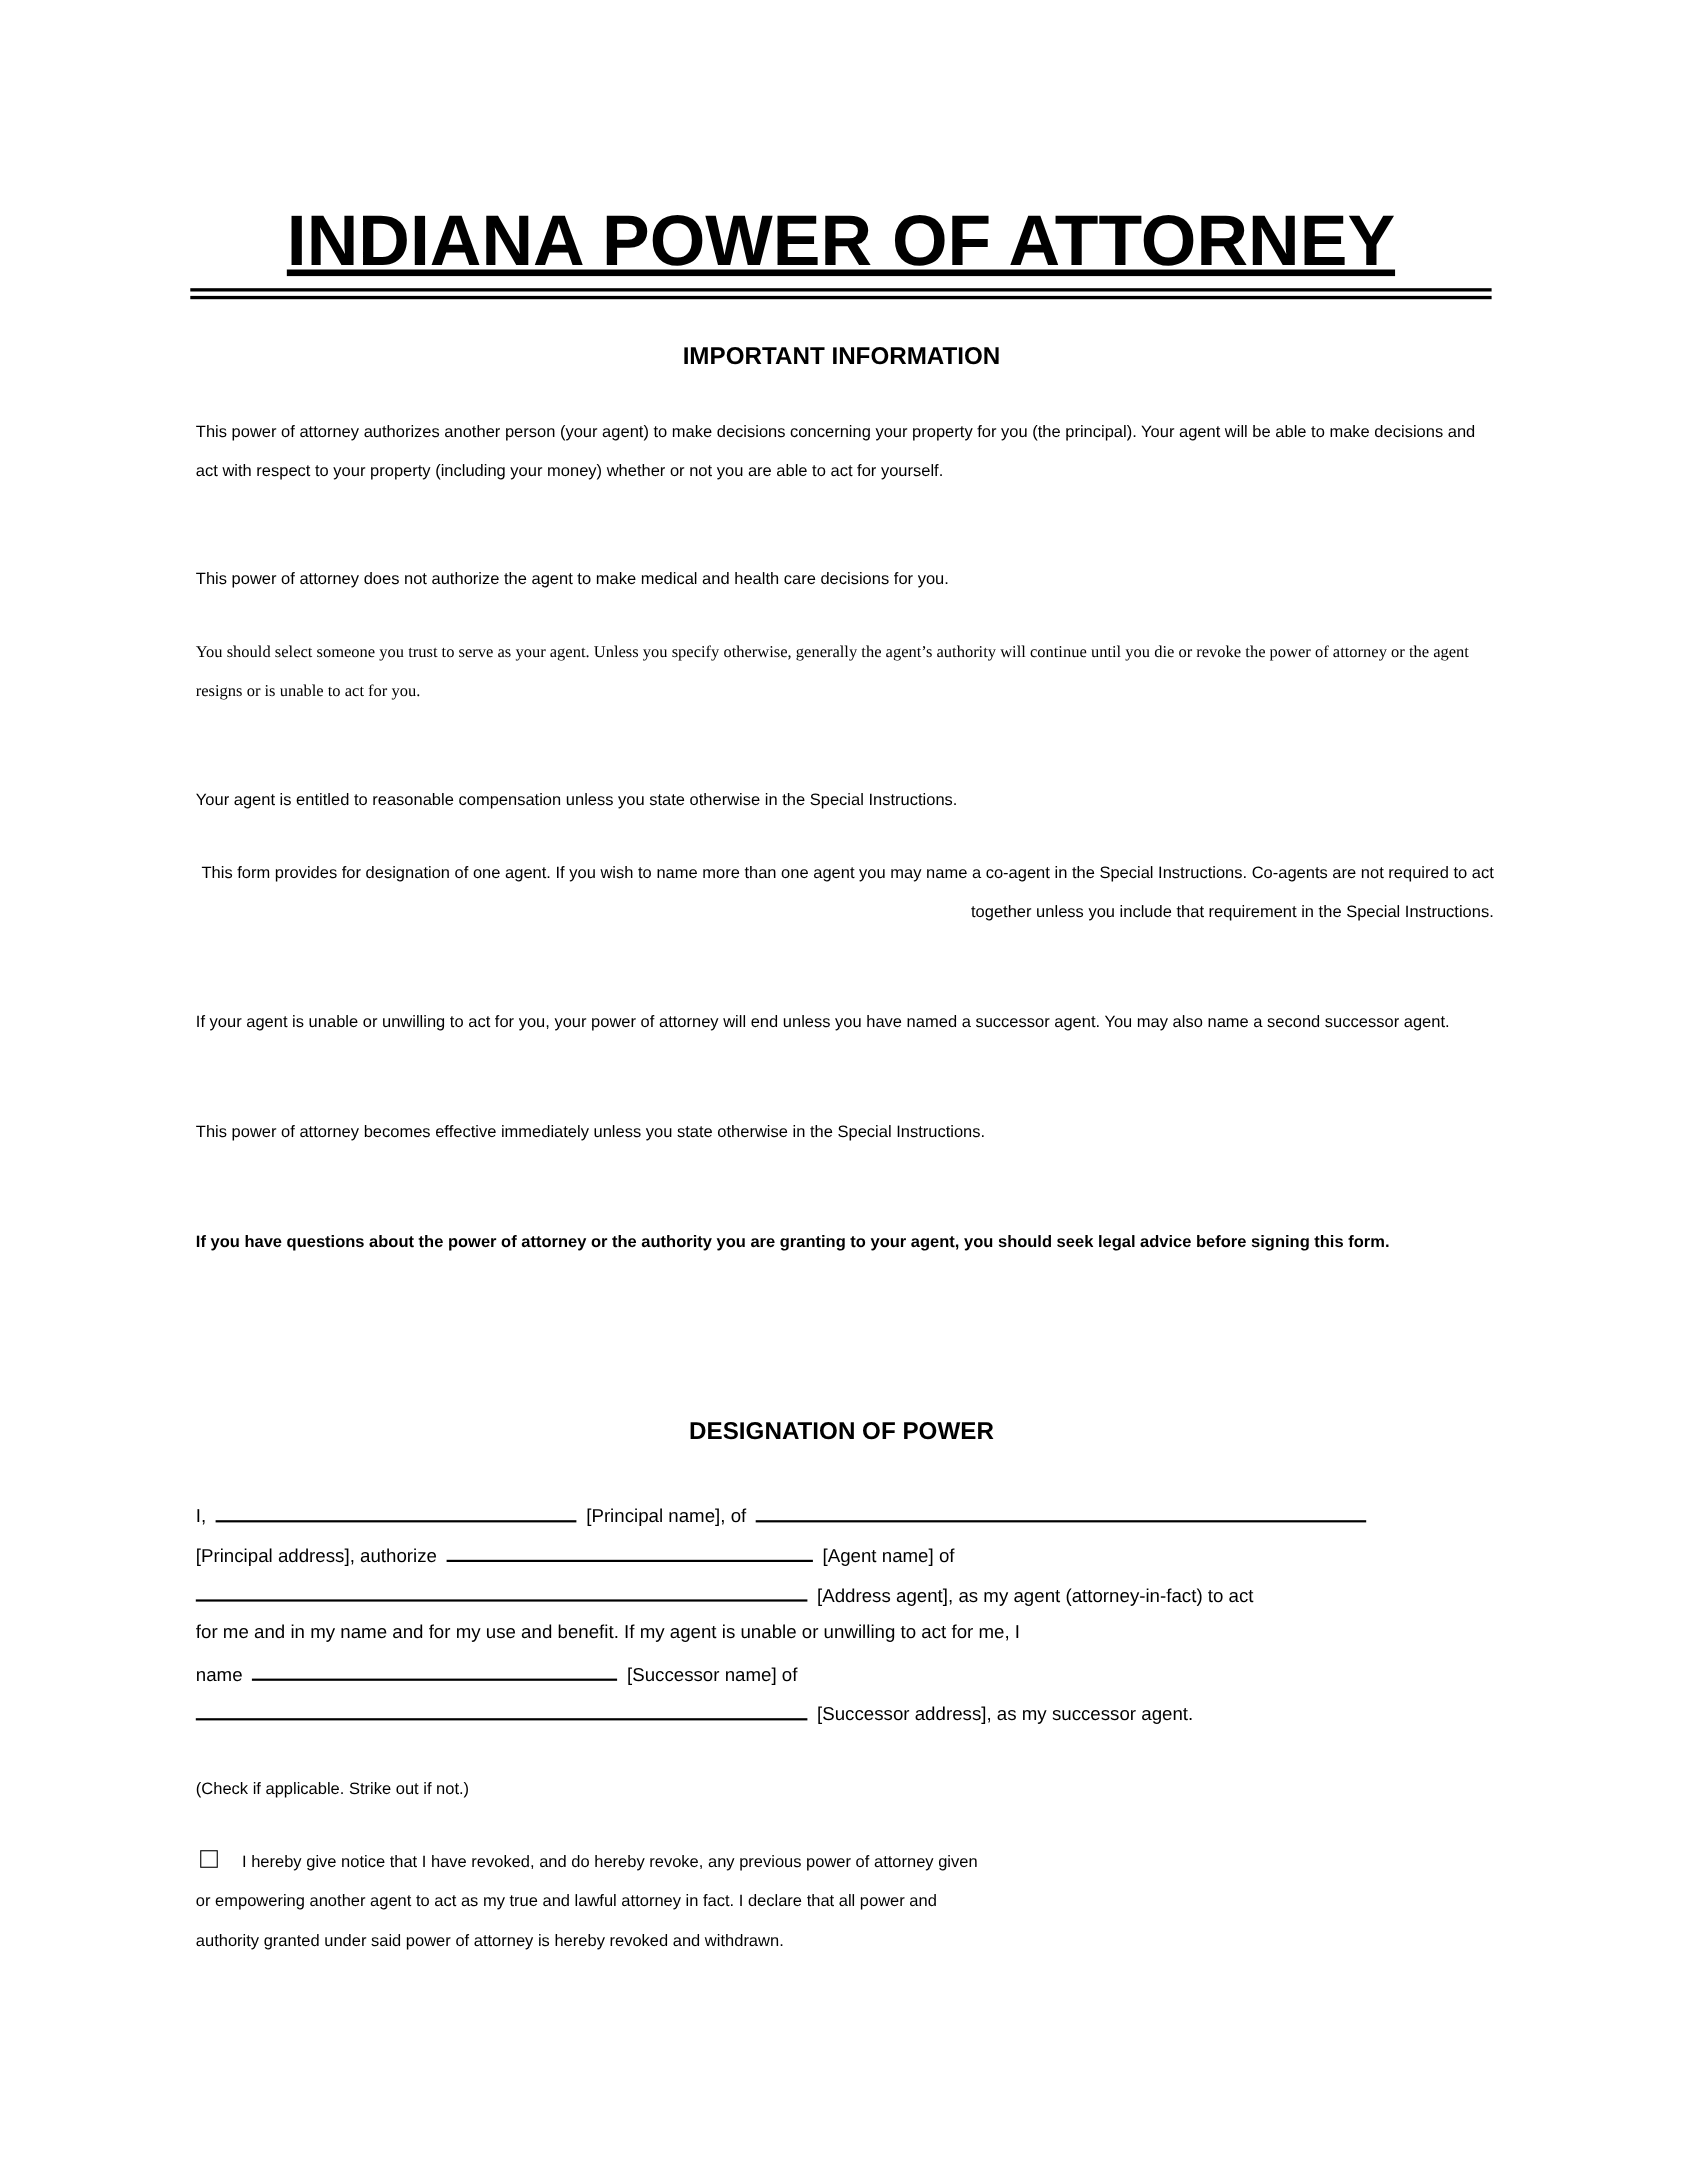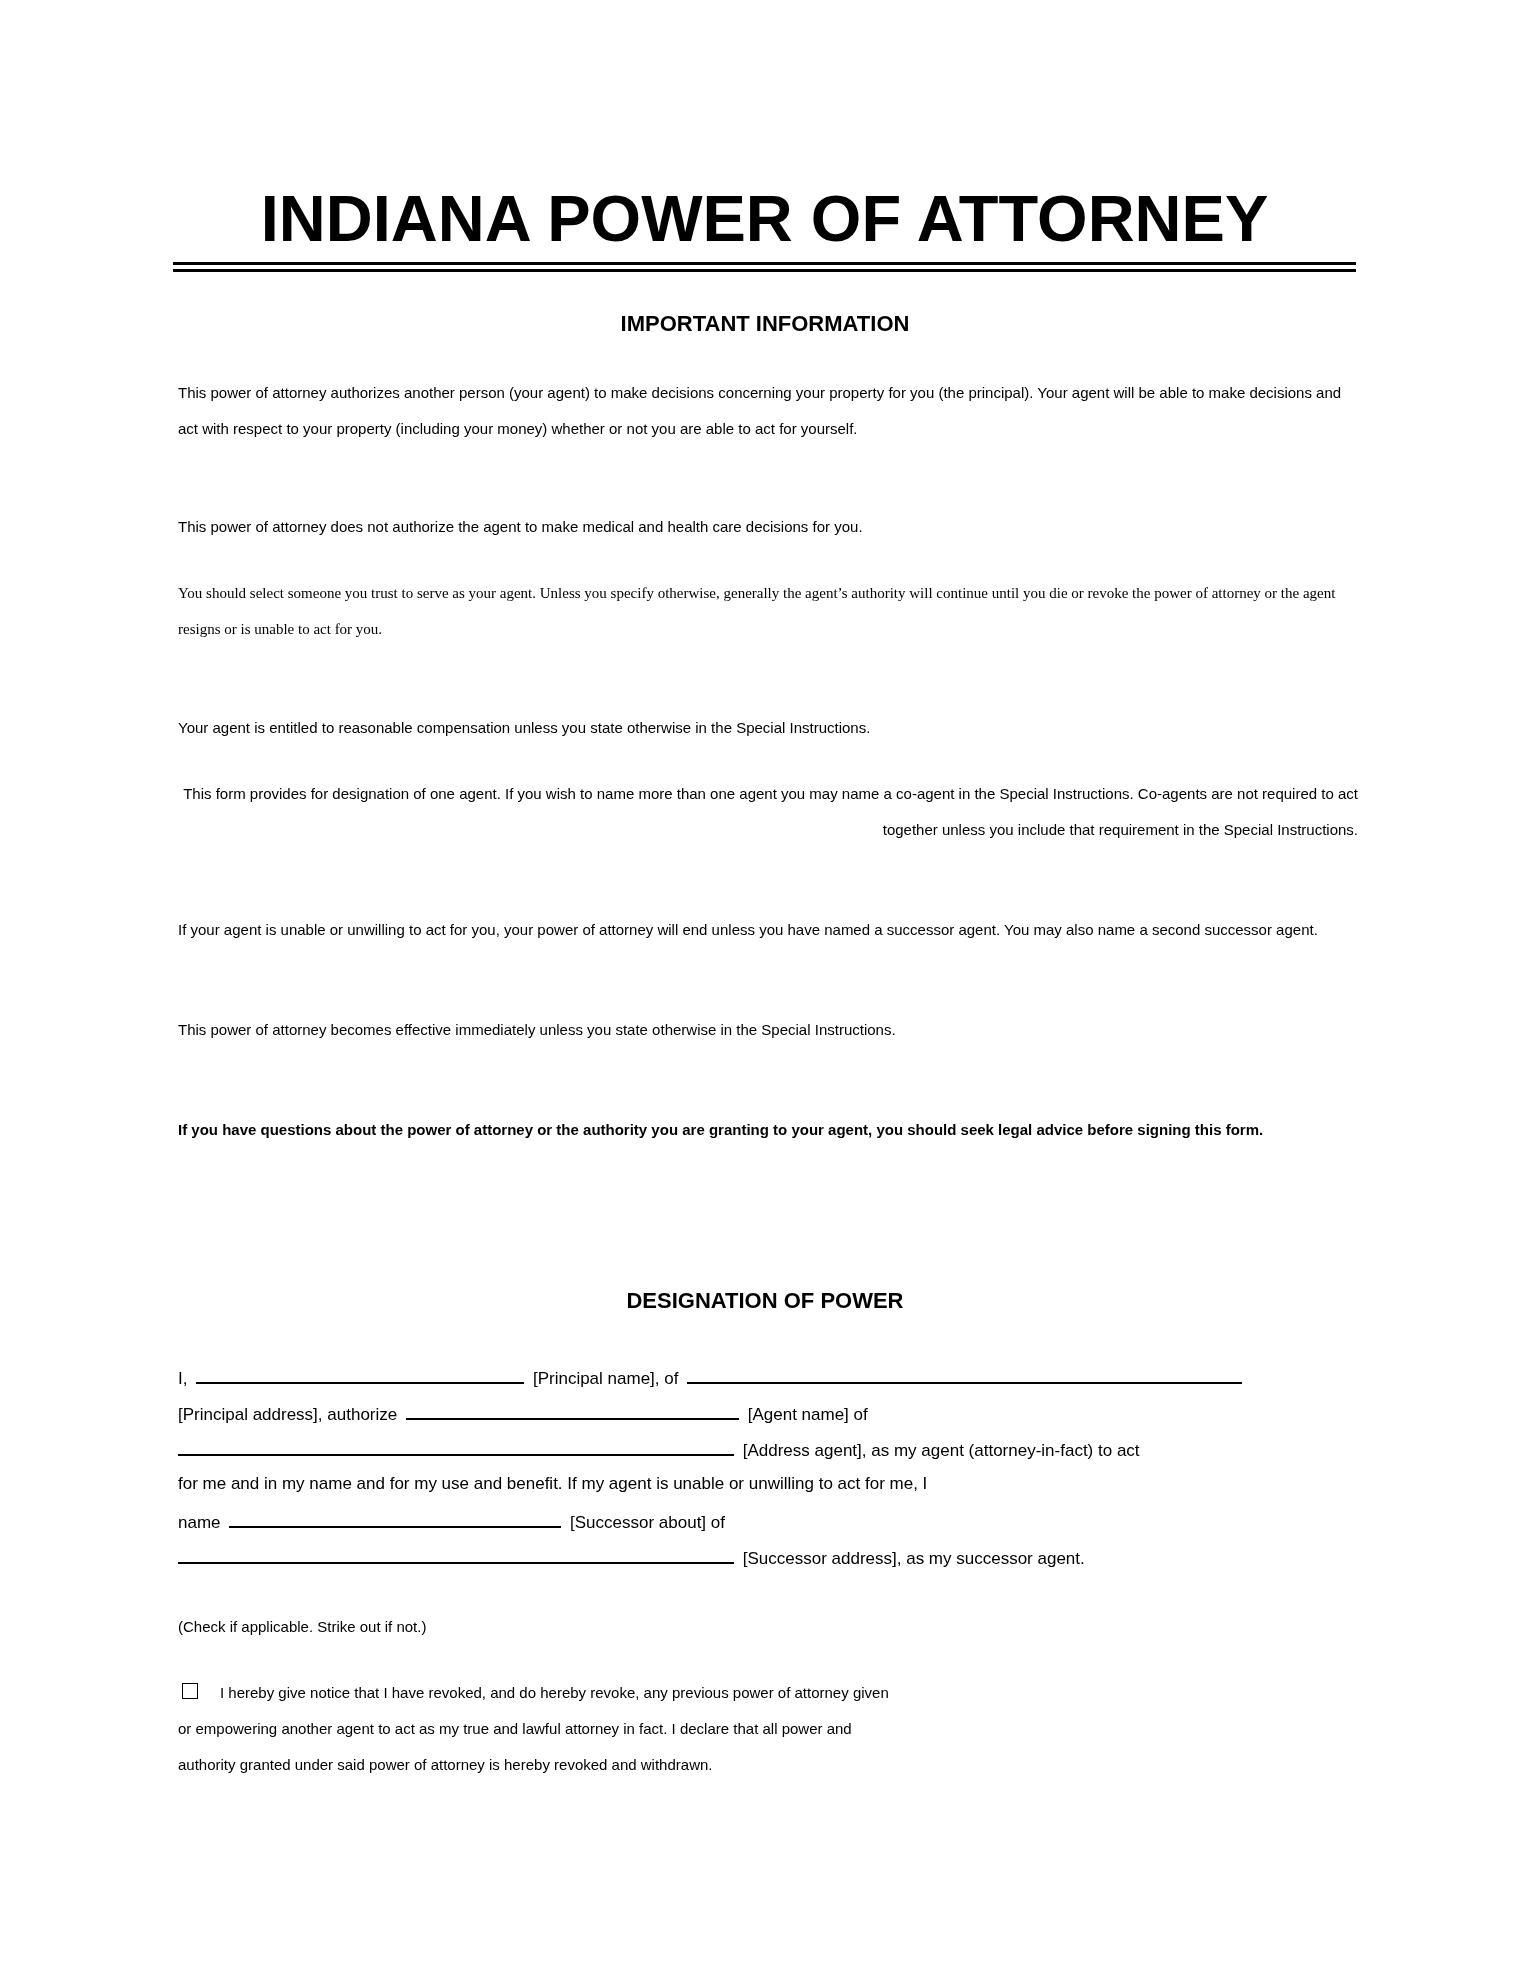--- a/index.html
+++ b/index.html
@@ -27,20 +27,21 @@
       position: absolute;
       left: 173px;
       width: 1183px;
       top: 178px;
       text-align: center;
       font-weight: bold;
       font-size: 65px;
       line-height: 82px;
       letter-spacing: 0px;
       margin: 0;
+      text-decoration: underline;
     }
     .double-rule {
       position: absolute;
       left: 173px;
       width: 1183px;
       top: 262px;
       height: 10px;
     }
     .double-rule .r1, .double-rule .r2 {
       position: absolute;
@@ -143,21 +144,21 @@
     <div class="form-line">
       <span class="blank first" style="width:556px;"></span>
       <span>[Address agent], as my agent (attorney-in-fact) to act</span>
     </div>
     <div class="form-line">
       <span>for me and in my name and for my use and benefit. If my agent is unable or unwilling to act for me, I</span>
     </div>
     <div class="form-line">
       <span>name</span>
       <span class="blank" style="width:332px;"></span>
-      <span>[Successor about] of</span>
+      <span>[Successor name] of</span>
     </div>
     <div class="form-line">
       <span class="blank first" style="width:556px;"></span>
       <span>[Successor address], as my successor agent.</span>
     </div>
   </div>
 
   <p class="para" style="top:1609px;">(Check if applicable. Strike out if not.)</p>
 
   <div class="para" style="top:1675px;">

